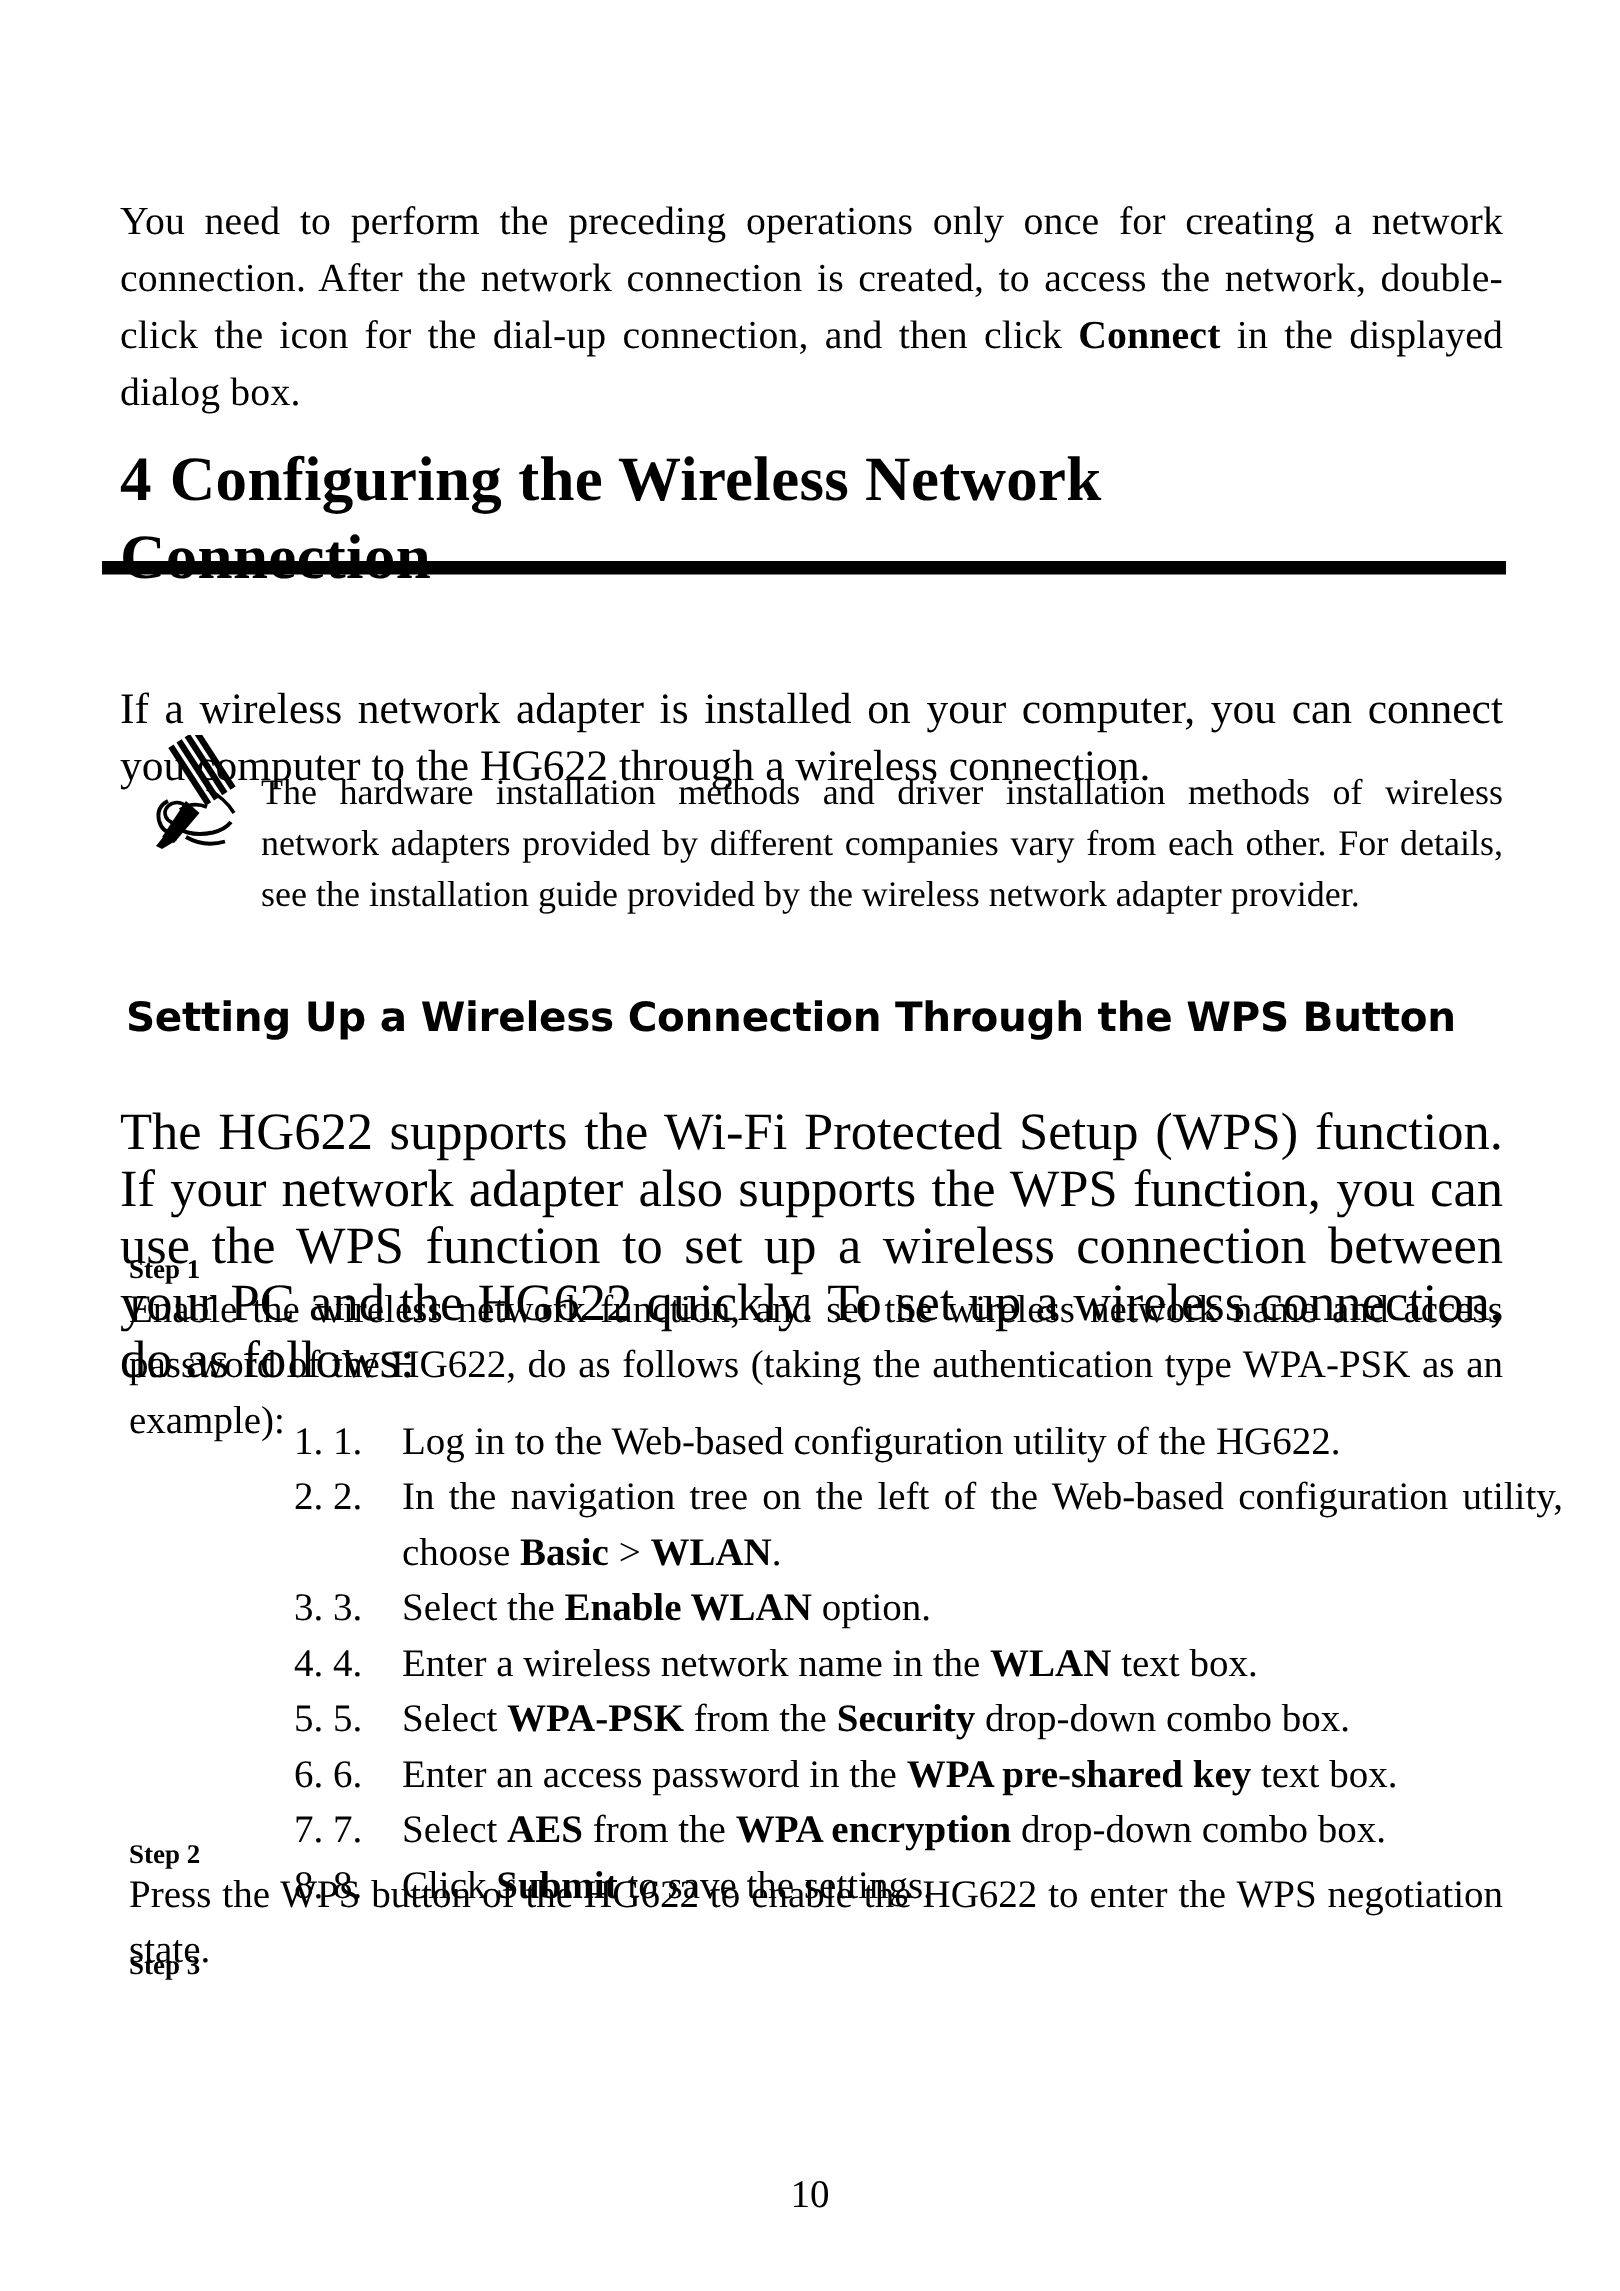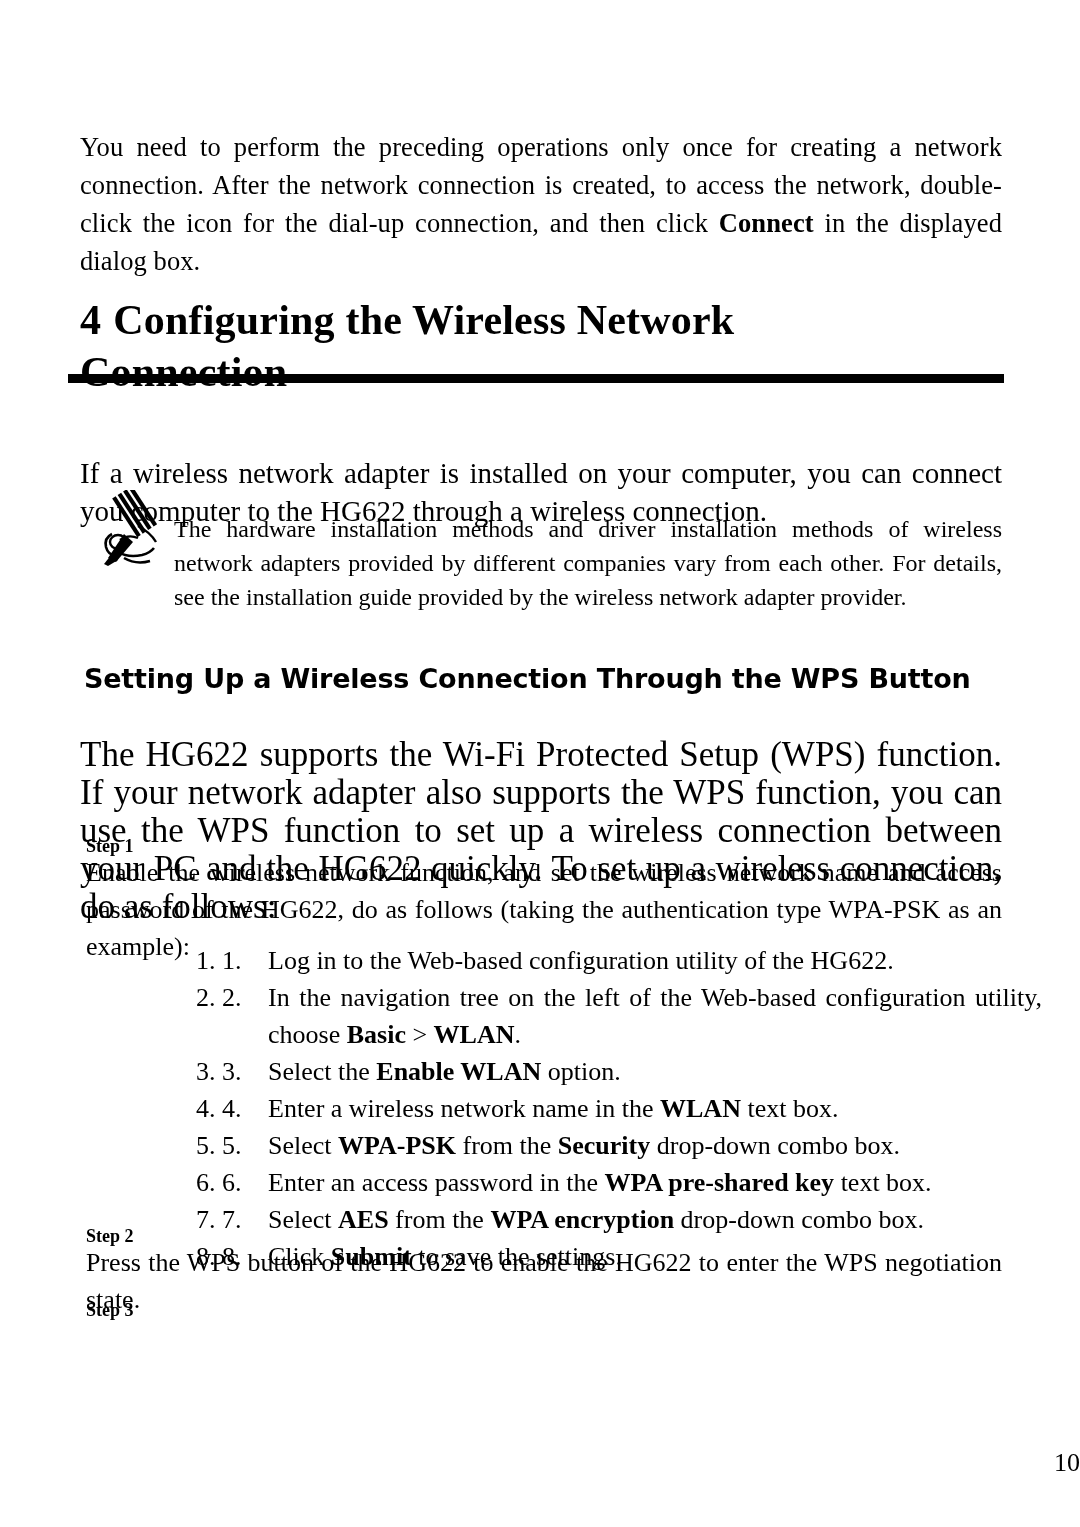--- a/index.html
+++ b/index.html
@@ -168,21 +168,21 @@
   }
 
   b, .b { font-weight: bold; }
 
   
   .pageno {
     position: absolute;
     left: 0;
     top: 1448px;
     width: 1080px;
-    text-align: right;
+    text-align: center;
     font-size: 26px;
   }
 </style>
 </head>
 <body>
 
 <div class="page">
 
   <p class="col intro"><span>You need to perform the preceding operations only once for creating a network connection. After the network connection is created, to access the network, double-click the icon for the dial-up connection, and then click </span><b>Connect</b><span> in the displayed dialog box.</span></p>
 

